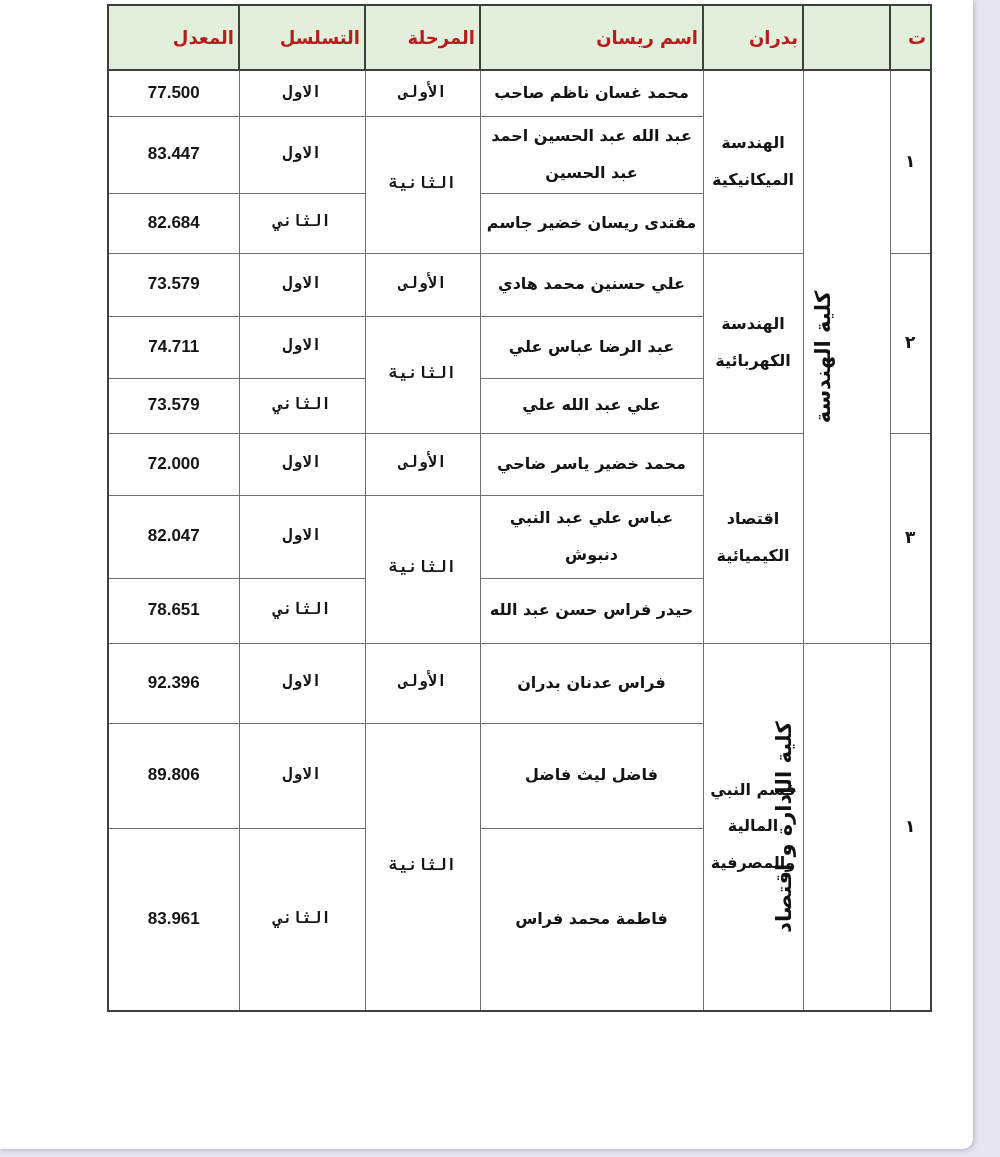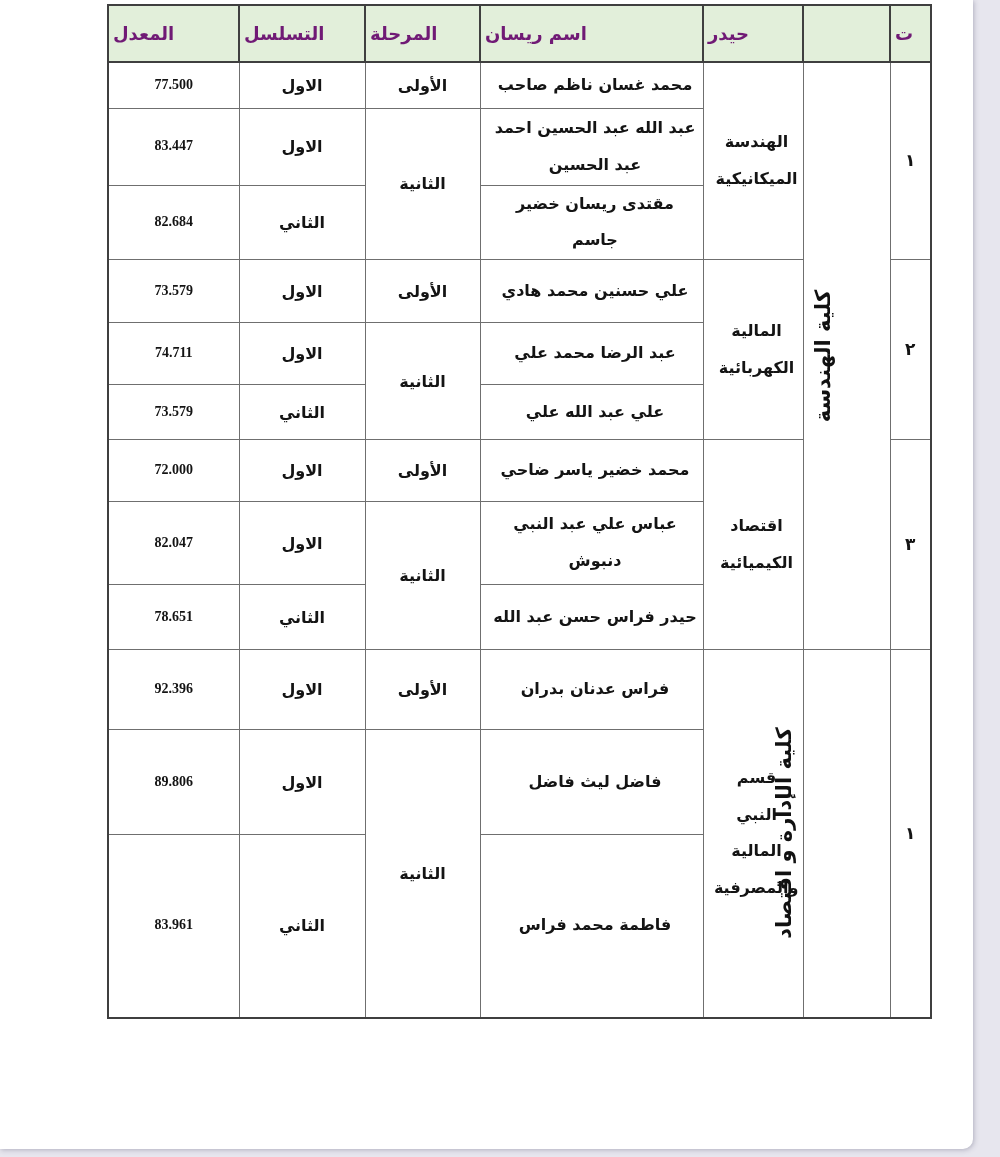--- a/index.html
+++ b/index.html
@@ -20,77 +20,77 @@
   table.results-table {
     position: absolute; top: 4px; left: 107px;
     width: 823px;
     border-collapse: collapse;
     table-layout: fixed;
     direction: rtl;
     border: 2px solid #3f3f3f;
   }
   .results-table th {
     background: #e2efda;
-    color: #701a75;
+    color: #b91c1c;
     font-weight: bold;
     font-size: 18px;
-    height: 57px;
+    height: 65px;
     border: 2px solid #3f3f3f;
-    text-align: left; vertical-align: middle;
+    text-align: right; vertical-align: middle;
     padding: 0 4px;
   }
   .results-table td {
     border: 1px solid #6f6f6f;
     text-align: center; vertical-align: middle;
     color: #141414;
     font-weight: bold;
     font-size: 16px;
     line-height: 2.2;
     padding: 0 4px;
     background: #ffffff;
   }
   td.avg-cell {
-    font-family: Liberation Serif, serif;
-    font-size: 14px;
+    font-family: Liberation Sans, sans-serif;
+    font-size: 17px;
     direction: ltr;
     line-height: 1.2;
   }
   td.serial-cell { font-size: 17px; padding: 0; }
   td.college-cell { padding: 0; }
   td.college-cell .vtext {
     display: inline-block;
     transform: rotate(-90deg);
     white-space: nowrap;
     font-size: 21px;
     font-weight: bold;
     color: #111111;
     letter-spacing: 1px;
   }
-  td.stage-cell, td.seq-cell { font-size: 16px; }
-  td.dept-cell, td.name-cell { line-height: 2.3; padding-left: 11px; }
+  td.stage-cell, td.seq-cell { font-size: 16px; font-family: Liberation Mono, monospace; }
+  td.dept-cell, td.name-cell { line-height: 2.3; }
 </style>
 </head>
 <body>
 
 <div class="document-page">
   <table class="results-table">
     <colgroup>
       <col style="width:41px">
       <col style="width:87px">
       <col style="width:100px">
       <col style="width:223px">
       <col style="width:115px">
       <col style="width:126px">
       <col style="width:131px">
     </colgroup>
     <thead>
       <tr>
         <th>ت</th>
         <th></th>
-        <th>حيدر</th>
+        <th>بدران</th>
         <th>اسم ريسان</th>
         <th>المرحلة</th>
         <th>التسلسل</th>
         <th>المعدل</th>
       </tr>
     </thead>
     <tbody id="table-body">
         <tr style="height: 46px;">
           <td class="serial-cell" rowspan="3">١</td>
           <td class="college-cell" rowspan="9"><span class="vtext">كلية الهندسة</span></td>
@@ -106,28 +106,28 @@
           <td class="seq-cell">الاول</td>
           <td class="avg-cell">83.447</td>
         </tr>
         <tr style="height: 60px;">
           <td class="name-cell">مقتدى ريسان خضير جاسم</td>
           <td class="seq-cell">الثاني</td>
           <td class="avg-cell">82.684</td>
         </tr>
         <tr style="height: 63px;">
           <td class="serial-cell" rowspan="3">٢</td>
-          <td class="dept-cell" rowspan="3">المالية الكهربائية</td>
+          <td class="dept-cell" rowspan="3">الهندسة الكهربائية</td>
           <td class="name-cell">علي حسنين محمد هادي</td>
           <td class="stage-cell">الأولى</td>
           <td class="seq-cell">الاول</td>
           <td class="avg-cell">73.579</td>
         </tr>
         <tr style="height: 62px;">
-          <td class="name-cell">عبد الرضا محمد علي</td>
+          <td class="name-cell">عبد الرضا عباس علي</td>
           <td class="stage-cell" rowspan="2">الثانية</td>
           <td class="seq-cell">الاول</td>
           <td class="avg-cell">74.711</td>
         </tr>
         <tr style="height: 55px;">
           <td class="name-cell">علي عبد الله علي</td>
           <td class="seq-cell">الثاني</td>
           <td class="avg-cell">73.579</td>
         </tr>
         <tr style="height: 62px;">

